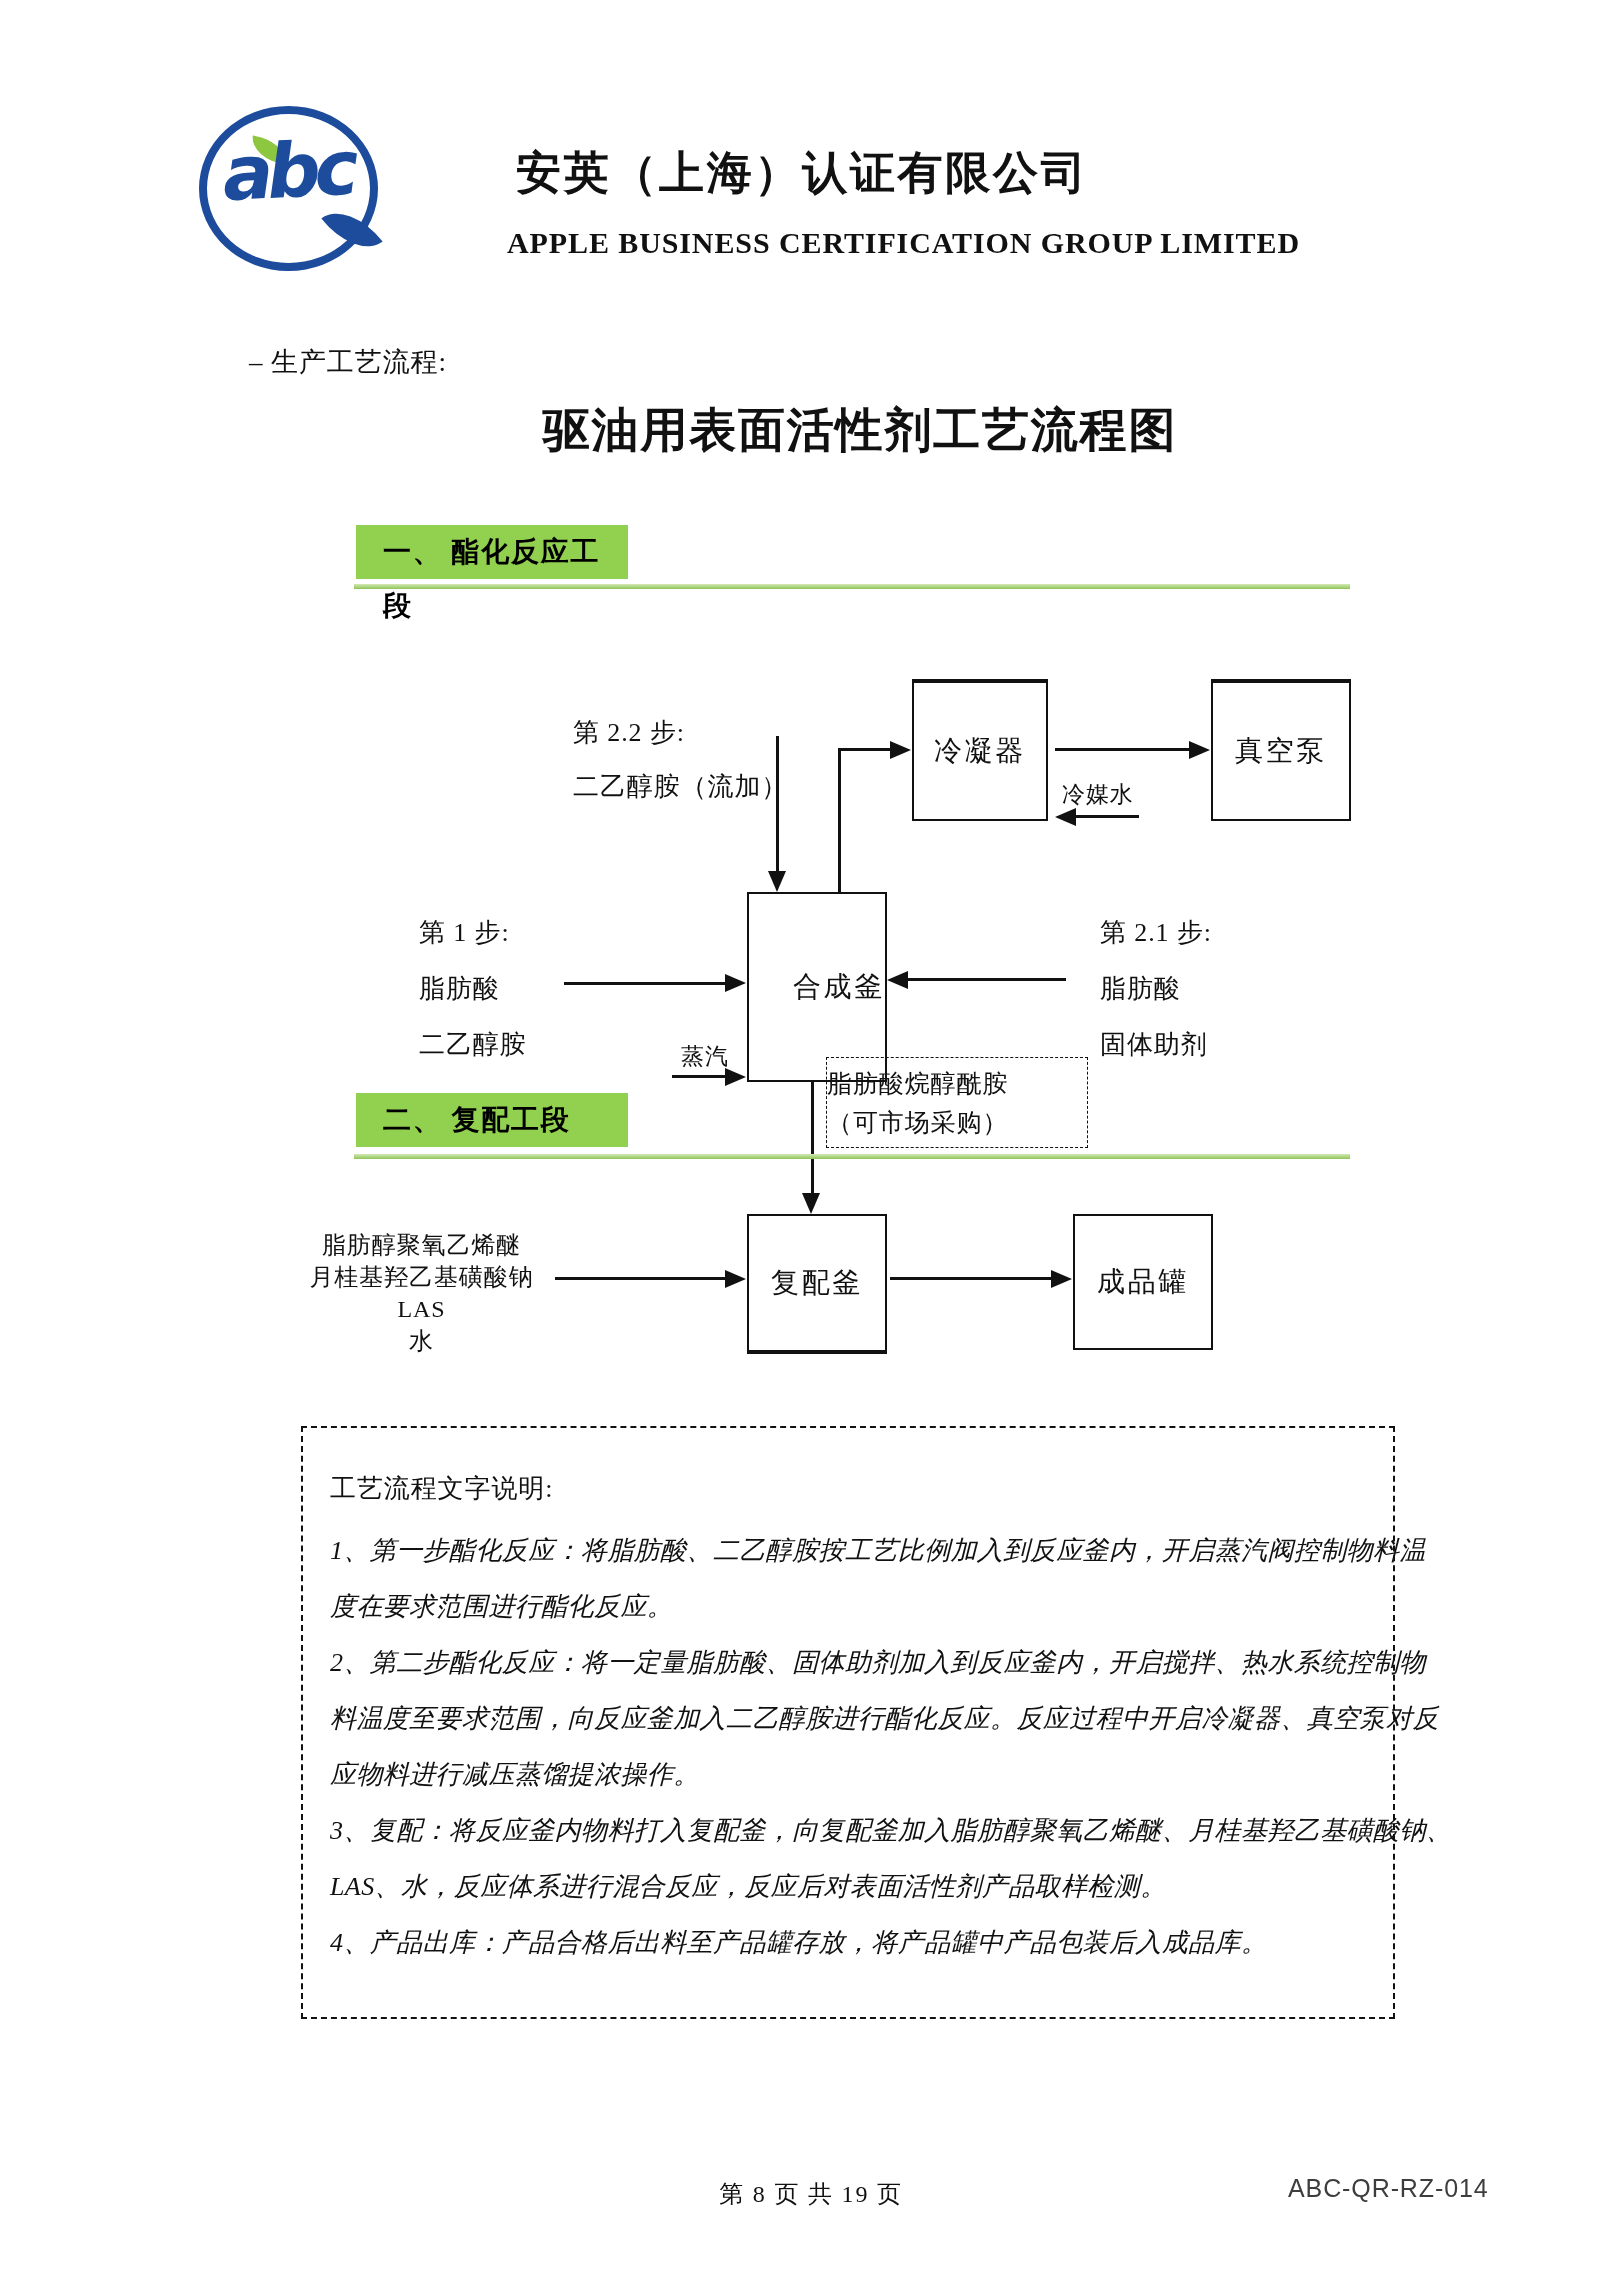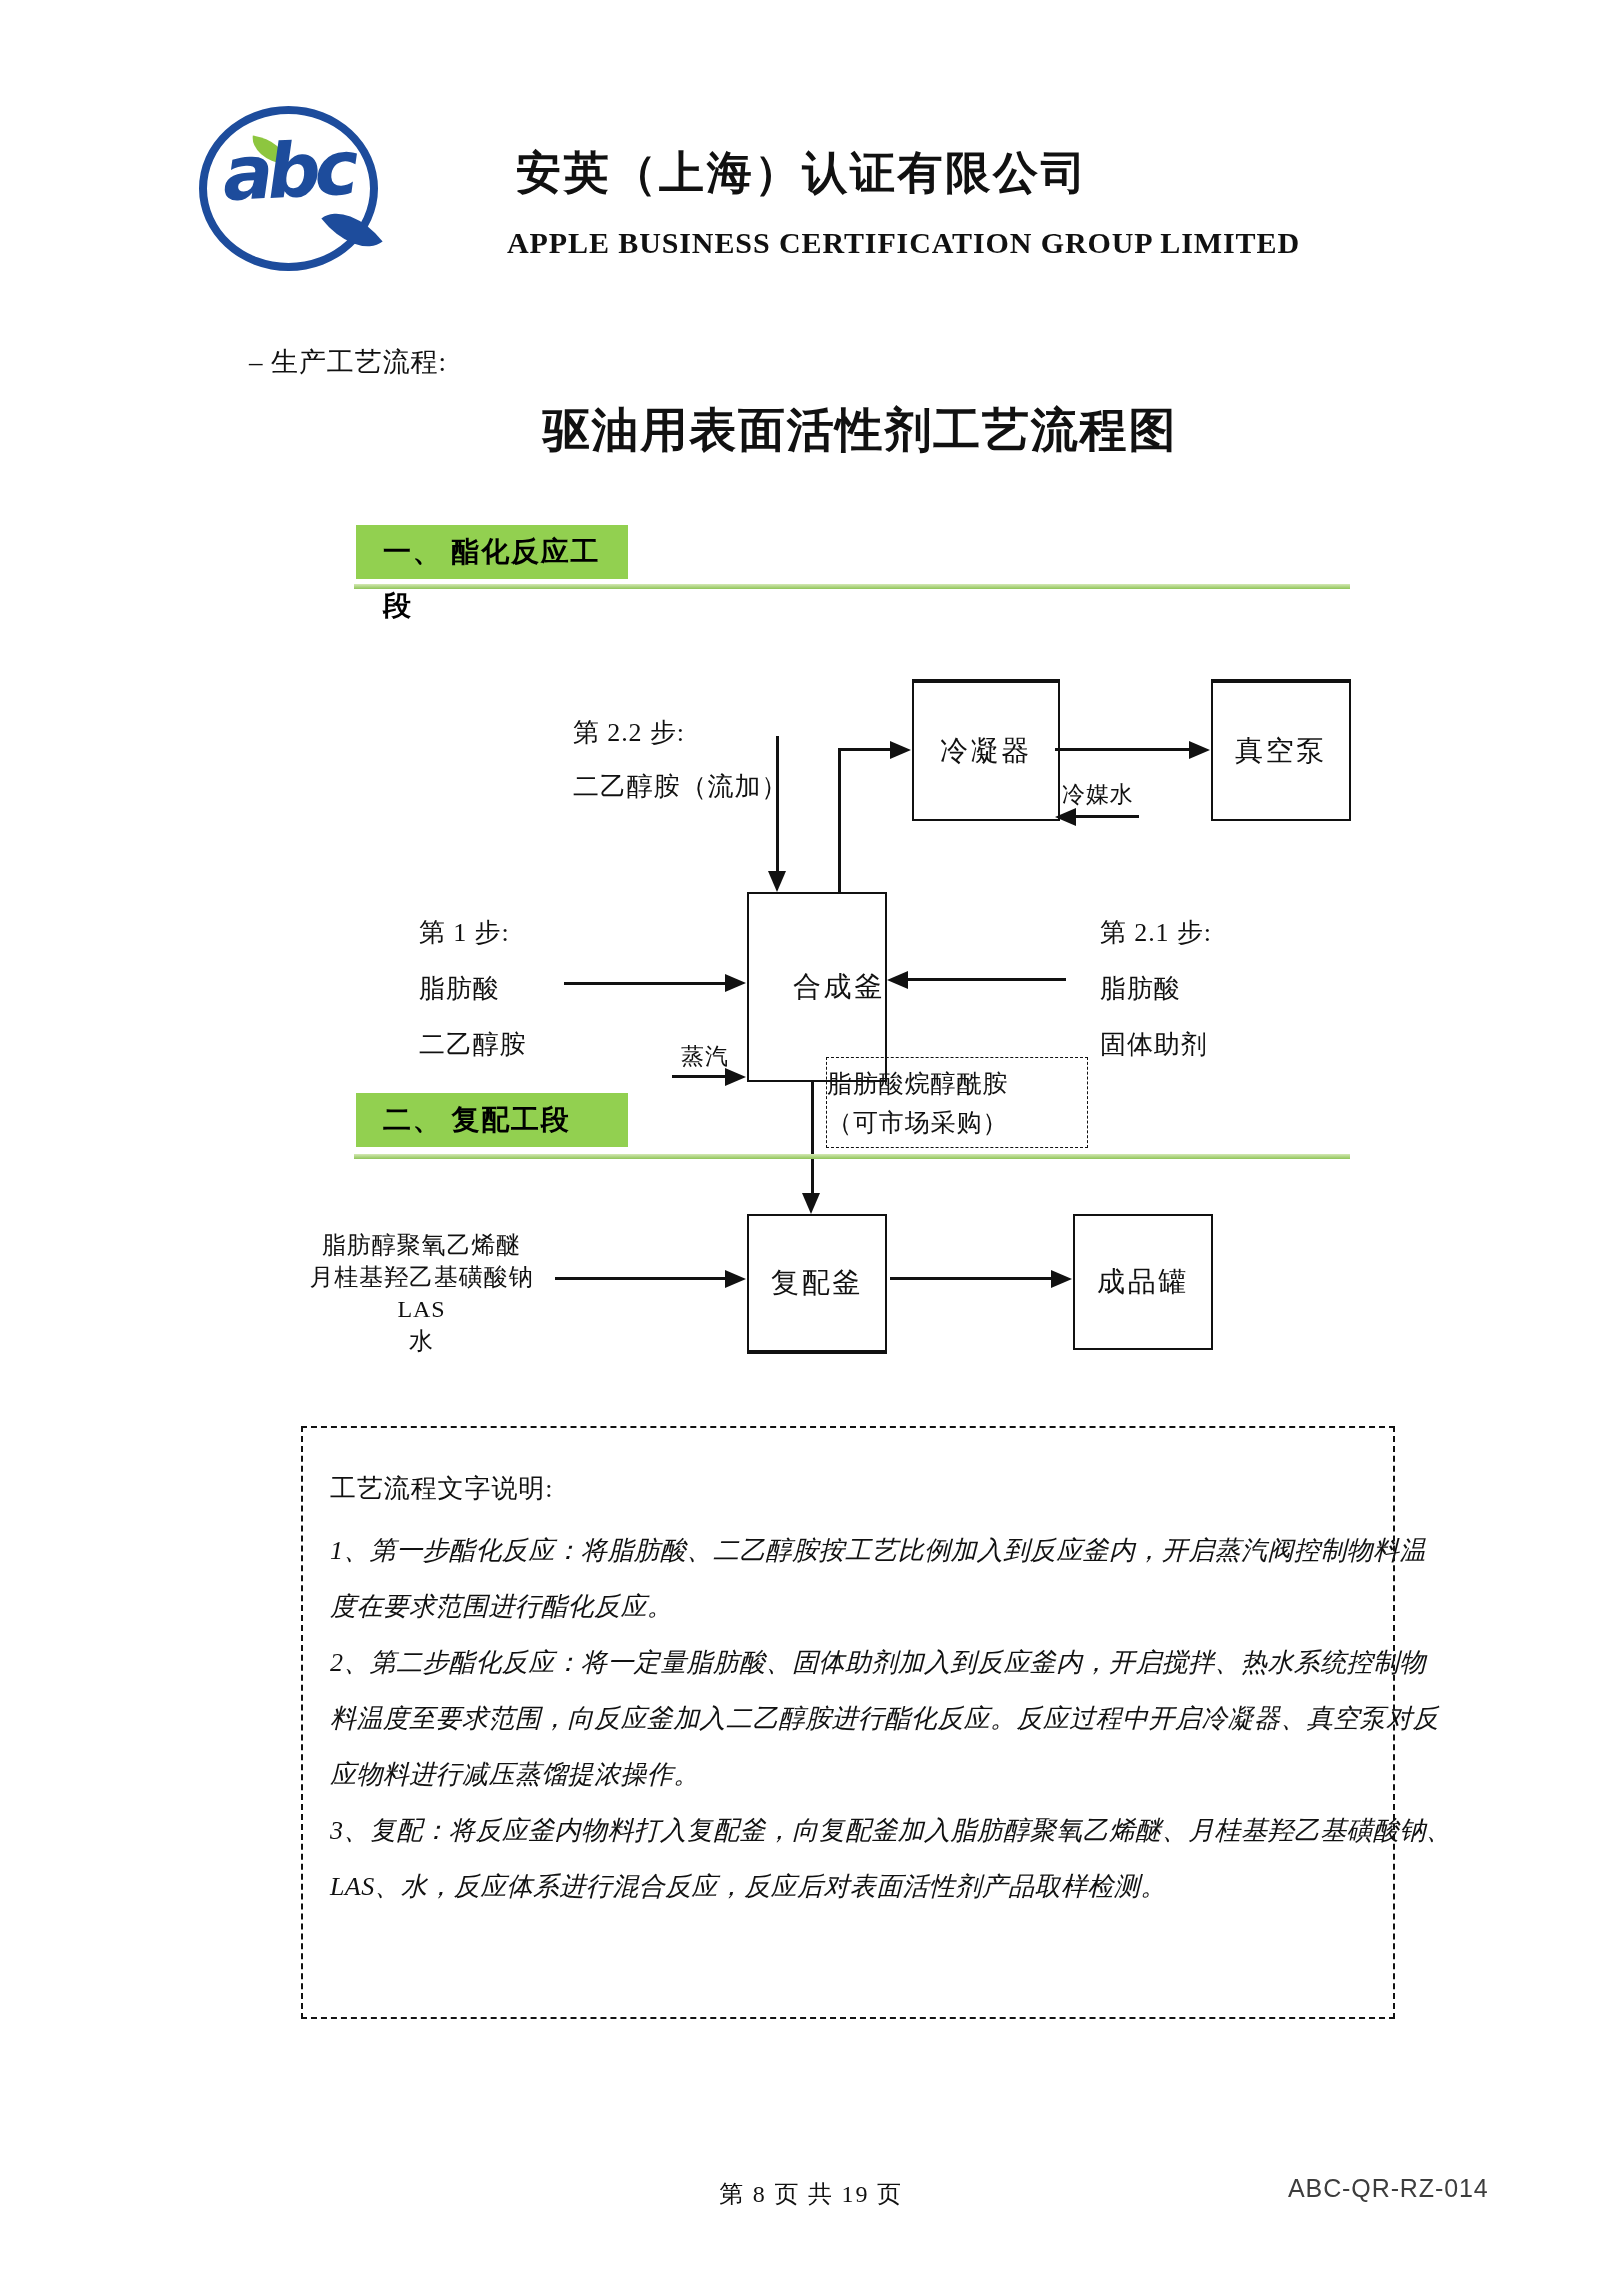--- a/index.html
+++ b/index.html
@@ -33,21 +33,21 @@
   .banner1{left:356px;top:525px;}
   .banner2{left:356px;top:1093px;}
   .green-rule{width:996px;height:4.5px;background:linear-gradient(to bottom,#d4e8b4,#8fc558);}
   .rule1{left:354px;top:584px;}
   .rule2{left:354px;top:1154px;}
 
   
   .fbox{border:2.7px solid #111;box-sizing:border-box;display:flex;align-items:center;justify-content:center;
     font-size:28px;letter-spacing:2.7px;background:#fff;}
   .fbox.topheavy{border-top-width:4.5px;}
-  .box-cond{left:912px;top:679px;width:148px;height:142px;}
+  .box-cond{left:912px;top:679px;width:136px;height:142px;}
   .box-vac{left:1211px;top:679px;width:140px;height:142px;}
   .box-synth{left:747px;top:892px;width:140px;height:190px;justify-content:flex-end;}
   .box-comp{left:747px;top:1214px;width:140px;height:140px;border-bottom-width:4.5px;}
   .box-tank{left:1073px;top:1214px;width:140px;height:136px;}
 
   .hline{position:absolute;height:2.7px;background:#111;}
   .vline{position:absolute;width:2.7px;background:#111;}
   .ah{position:absolute;width:0;height:0;}
   .ah-r{border-top:9px solid transparent;border-bottom:9px solid transparent;border-left:21.5px solid #111;}
   .ah-l{border-top:9px solid transparent;border-bottom:9px solid transparent;border-right:21.5px solid #111;}
@@ -198,19 +198,20 @@
 
   <div class="abs desc-box">
     <div class="desc-heading">工艺流程文字说明:</div>
     <div class="desc-line">1、第一步酯化反应：将脂肪酸、二乙醇胺按工艺比例加入到反应釜内，开启蒸汽阀控制物料温</div>
     <div class="desc-line">度在要求范围进行酯化反应。</div>
     <div class="desc-line">2、第二步酯化反应：将一定量脂肪酸、固体助剂加入到反应釜内，开启搅拌、热水系统控制物</div>
     <div class="desc-line">料温度至要求范围，向反应釜加入二乙醇胺进行酯化反应。反应过程中开启冷凝器、真空泵对反</div>
     <div class="desc-line">应物料进行减压蒸馏提浓操作。</div>
     <div class="desc-line">3、复配：将反应釜内物料打入复配釜，向复配釜加入脂肪醇聚氧乙烯醚、月桂基羟乙基磺酸钠、</div>
     <div class="desc-line">LAS、水，反应体系进行混合反应，反应后对表面活性剂产品取样检测。</div>
+    <div class="desc-line">4、产品出库：产品合格后出料至产品罐存放，将产品罐中产品包装后入成品库。</div>
   </div>
 
   <div class="abs footer-page">第 8 页 共 19 页</div>
   <div class="abs footer-doc">ABC-QR-RZ-014</div>
 
 </div>
 
 
 </body></html>

